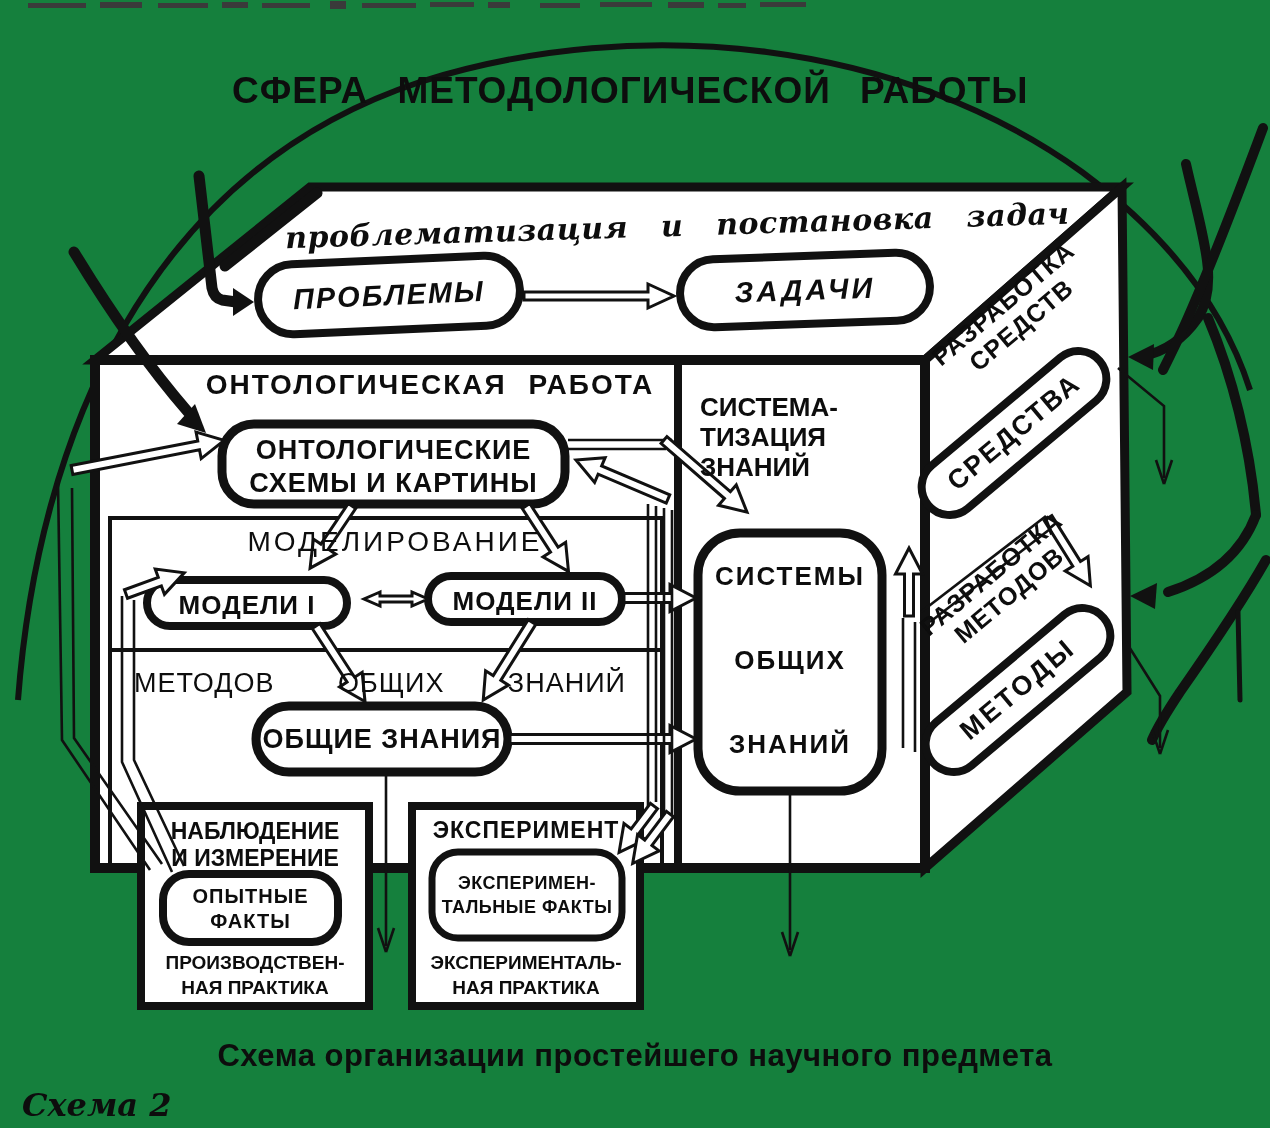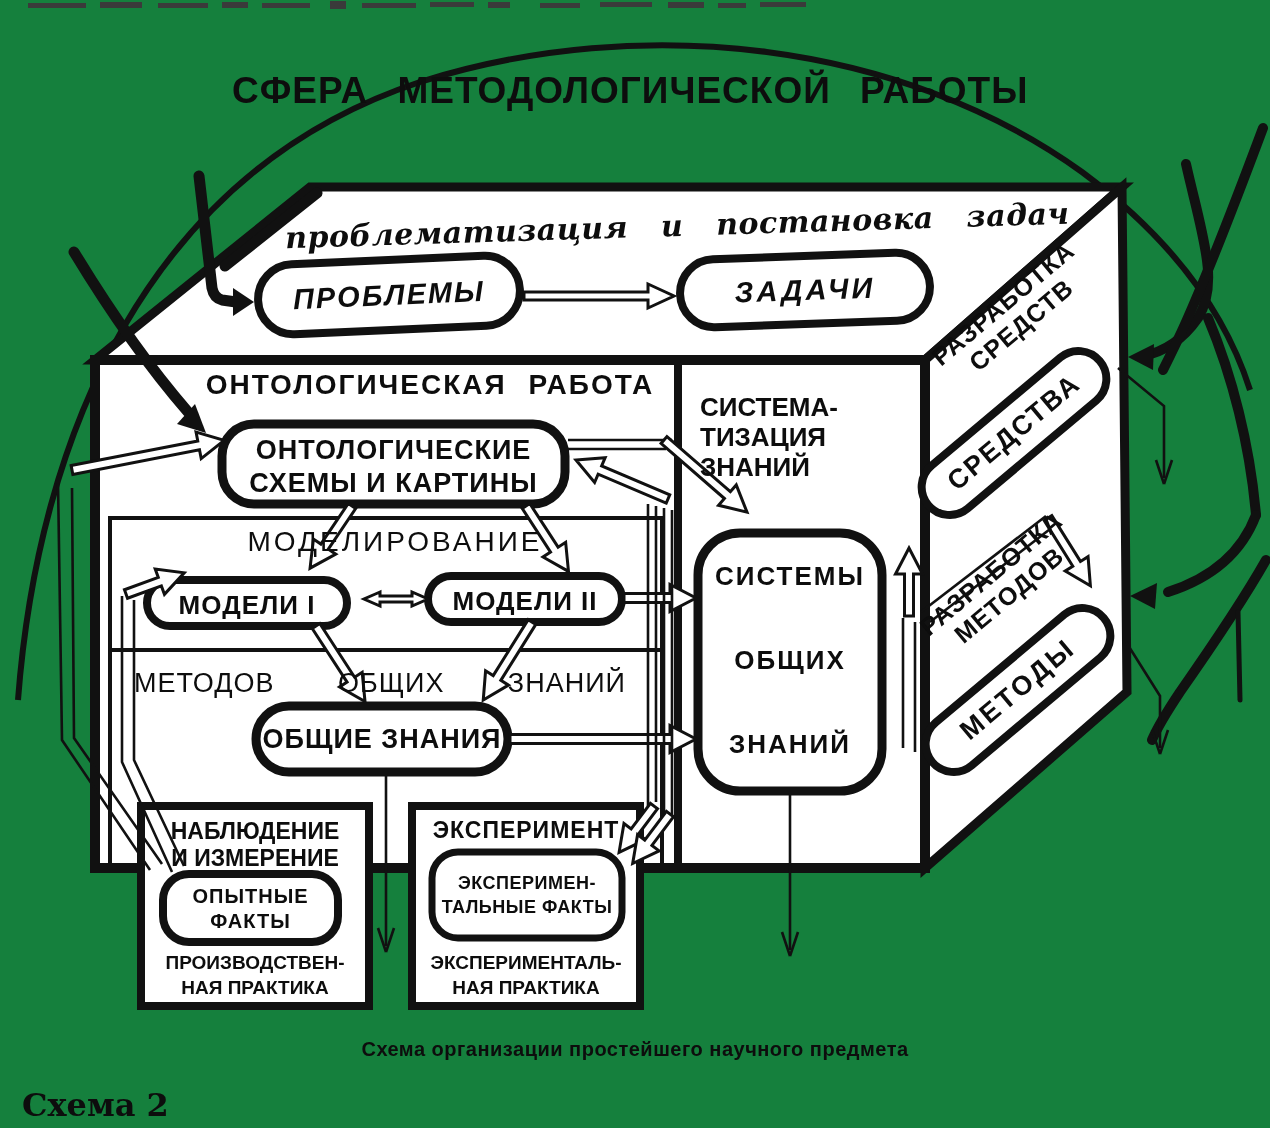--- a/index.html
+++ b/index.html
@@ -207,16 +207,16 @@
   <div class="t c" style="left:432px;top:871px;width:190px;font-size:18px;font-weight:700;letter-spacing:.5px;line-height:24px;">
     <span class="ln">ЭКСПЕРИМЕН-</span>
     <span class="ln">ТАЛЬНЫЕ ФАКТЫ</span>
   </div>
   <div class="t c" style="left:412px;top:817px;width:228px;font-size:23px;font-weight:600;letter-spacing:1px;">ЭКСПЕРИМЕНТ</div>
   <div class="t c" style="left:412px;top:950px;width:228px;font-size:19px;font-weight:600;line-height:25px;">
     <span class="ln">ЭКСПЕРИМЕНТАЛЬ-</span>
     <span class="ln">НАЯ ПРАКТИКА</span>
   </div>
 
-  <div class="t c" style="left:80px;top:1038px;width:1110px;font-size:20px;font-weight:700;letter-spacing:.5px;">Схема организации простейшего научного предмета</div>
-  <div class="t" style="left:22px;top:1086px;font-family:'DejaVu Serif',serif;font-weight:700;font-size:32px;">Схема 2</div>
+  <div class="t c" style="left:80px;top:1038px;width:1110px;font-size:31px;font-weight:700;letter-spacing:.5px;">Схема организации простейшего научного предмета</div>
+  <div class="t" style="left:22px;top:1086px;font-family:'DejaVu Serif',serif;font-style:italic;font-weight:700;font-size:32px;">Схема 2</div>
 
 </div>
 
 </body></html>

